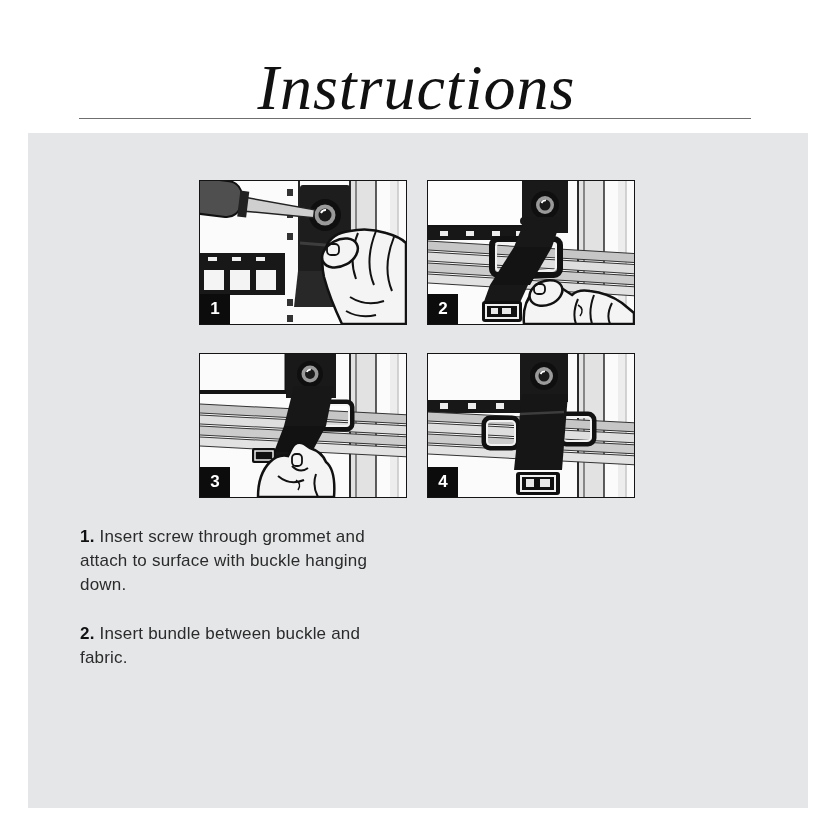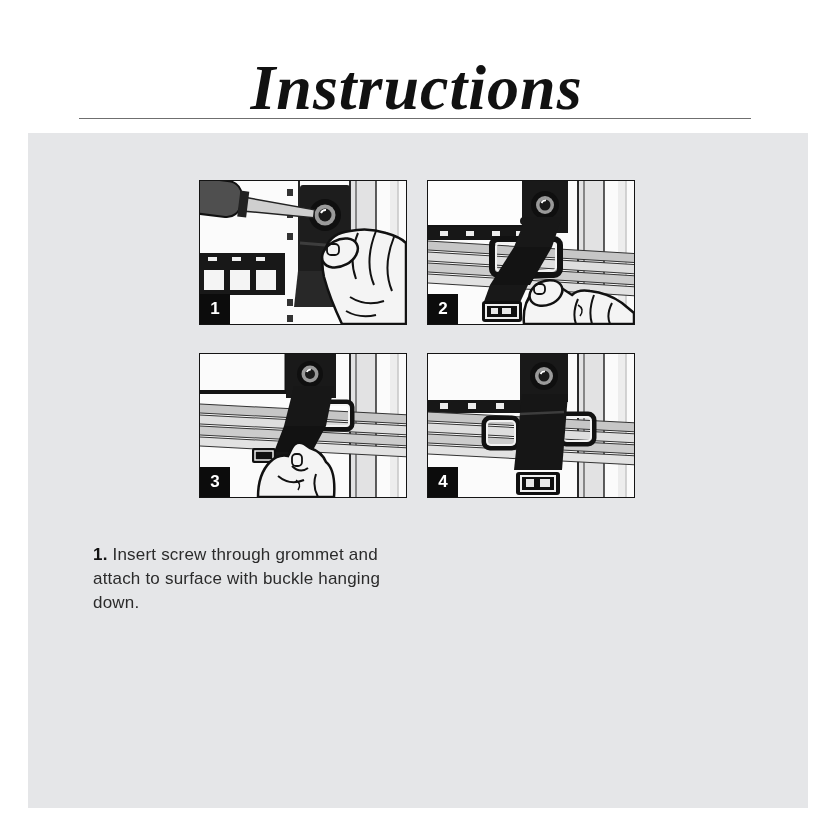--- a/index.html
+++ b/index.html
@@ -2,21 +2,21 @@
 <html><head>
 <meta charset="utf-8">
 <style>
   html,body{margin:0;padding:0;}
   body{
     width:833px;height:833px;position:relative;background:#ffffff;
     font-family:"Liberation Sans", sans-serif;color:#2b2b2b;overflow:hidden;
   }
   .page-title{
     position:absolute;top:56px;left:0;width:833px;text-align:center;
-    font-family:"Liberation Serif", serif;font-style:italic;font-weight:700;
+    font-family:"Liberation Serif", serif;font-style:italic;font-weight:400;
     font-size:64px;line-height:64px;color:#111;letter-spacing:1px;
   }
   .title-rule{
     position:absolute;top:118px;left:79px;width:672px;height:0;
     border-top:1px solid #6f6f6f;
   }
   .gray-panel{
     position:absolute;left:28px;top:133px;width:780px;height:675px;
     background:#e5e6e8;
   }
@@ -28,22 +28,22 @@
   #panel-1{left:171px;top:47px;}
   #panel-2{left:399px;top:47px;}
   #panel-3{left:171px;top:220px;}
   #panel-4{left:399px;top:220px;}
   .badge{
     position:absolute;left:0;bottom:0;width:30px;height:30px;background:#0c0c0c;
     color:#ffffff;font-weight:700;font-size:17px;display:flex;
     align-items:center;justify-content:center;letter-spacing:0;
   }
   .col{
-    position:absolute;top:410px;font-size:17px;line-height:24px;
-    letter-spacing:0.2px;color:#2b2b2b;margin-left:13px;
+    position:absolute;top:392px;font-size:17px;line-height:24px;
+    letter-spacing:0.2px;color:#2b2b2b;
   }
   .col-left{left:52px;width:288px;}
   .col-right{left:400px;width:332px;}
   .instr{margin:0 0 25px 0;}
   .instr .num{font-weight:700;color:#111;}
 </style>
 </head>
 <body>
 
 <div class="page-title">Instructions</div>
@@ -285,15 +285,16 @@
         <rect x="93" y="122" width="34" height="15" fill="none" stroke="#f0f0f0" stroke-width="2"></rect>
         <rect x="98" y="125" width="8" height="8" fill="#e8e8e8"></rect>
         <rect x="112" y="125" width="10" height="8" fill="#e8e8e8"></rect>
       </g>
     </svg>
     <div class="badge">4</div>
   </div>
 
   <div class="col col-left">
     <p class="instr"><span class="num">1.</span> <span>Insert screw through grommet and attach to surface with buckle hanging down.</span></p>
+    <p class="instr"><span class="num">2.</span> <span>Insert bundle between buckle and fabric.</span></p>
   </div>
 
 </div>
 
 </body></html>

